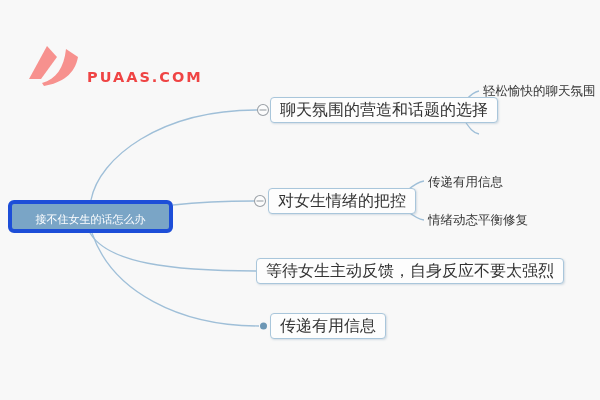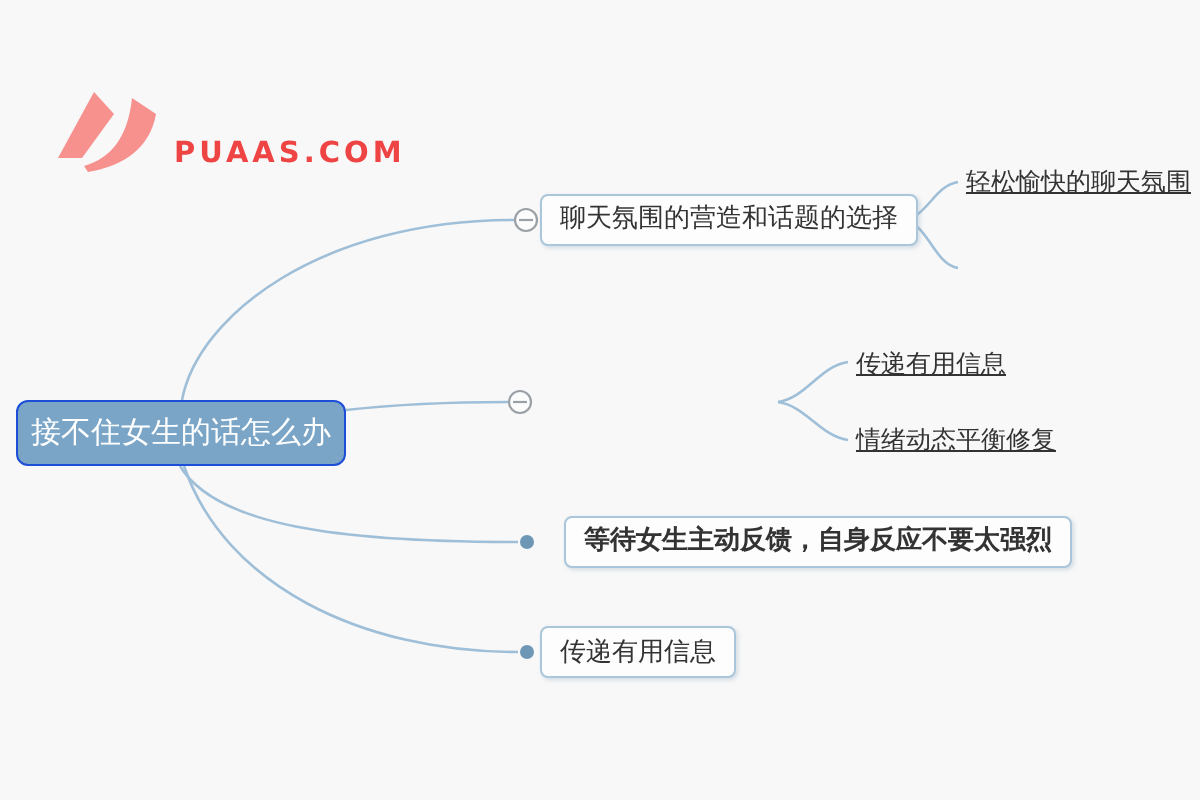--- a/index.html
+++ b/index.html
@@ -17,32 +17,32 @@
 
   
   .wires { position:absolute; left:0; top:0; width:600px; height:400px; }
   .wires path { fill:none; stroke:#9fbfd8; stroke-width:1.3; }
   .toggle circle { fill:#fcfcfc; stroke:#9aa0a6; stroke-width:1.1; }
   .toggle line { stroke:#9aa0a6; stroke-width:1.1; }
   .dot { fill:#6d97b5; stroke:none; }
 
   
   .root-node { position:absolute; left:8px; top:200px; width:165px; height:33px;
-               background:#7aa5c6; border:1px solid #1d4ed8; border-radius:6px;
-               color:#ffffff; font-size:15px; line-height:31px; text-align:center;
+               background:#7aa5c6; border:4px solid #1d4ed8; border-radius:6px;
+               color:#ffffff; font-size:11px; line-height:31px; text-align:center;
                white-space:nowrap; }
   .node { position:absolute; background:#fdfdfd; border:1px solid #a9c6db; border-radius:4px;
-          color:#333; font-size:13px; line-height:22px; padding:1px 9px;
+          color:#333; font-size:16px; line-height:22px; padding:1px 9px;
           white-space:nowrap; text-align:center;
           box-shadow:1px 1px 2px rgba(140,165,190,0.35); }
   .node-b1 { left:270px; top:97px; }
   .node-b2 { left:268px; top:188px; }
-  .node-b3 { left:282px; top:258px;font-weight:bold; }
+  .node-b3 { left:256px; top:258px; }
   .node-b4 { left:270px; top:313px;font-family:Liberation Serif, serif; }
-  .leaf { position:absolute; color:#333; font-size:12.5px; white-space:nowrap;text-decoration:underline; }
+  .leaf { position:absolute; color:#333; font-size:12.5px; white-space:nowrap; }
   .leaf-1a { left:483px; top:83px; }
   .leaf-1b { left:487px; top:126px; }
   .leaf-2a { left:428px; top:174px; }
   .leaf-2b { left:428px; top:212px; }
 </style>
 </head>
 <body>
 
 <div class="canvas">
 
@@ -73,20 +73,21 @@
     <svg class="logo-mark" viewBox="0 0 54 46">
       <path d="M3,38 L21,5 L31,16 L15,38 Z" fill="#f7918e"></path>
       <path d="M16,42 C30,38 38,27 40,8 L52,16 C49,33 36,42 18,45 Z" fill="#f7918e"></path>
     </svg>
     <div class="brand-domain">PUAAS.COM</div>
   </div>
 
   <div class="root-node">接不住女生的话怎么办</div>
 
   <div class="node node-b1">聊天氛围的营造和话题的选择</div>
+  <div class="node node-b2">对女生情绪的把控</div>
   <div class="node node-b3">等待女生主动反馈，自身反应不要太强烈</div>
   <div class="node node-b4">传递有用信息</div>
 
   <div class="leaf leaf-1a">轻松愉快的聊天氛围</div>
   <div class="leaf leaf-2a">传递有用信息</div>
   <div class="leaf leaf-2b">情绪动态平衡修复</div>
 
 </div>
 
 </body></html>

